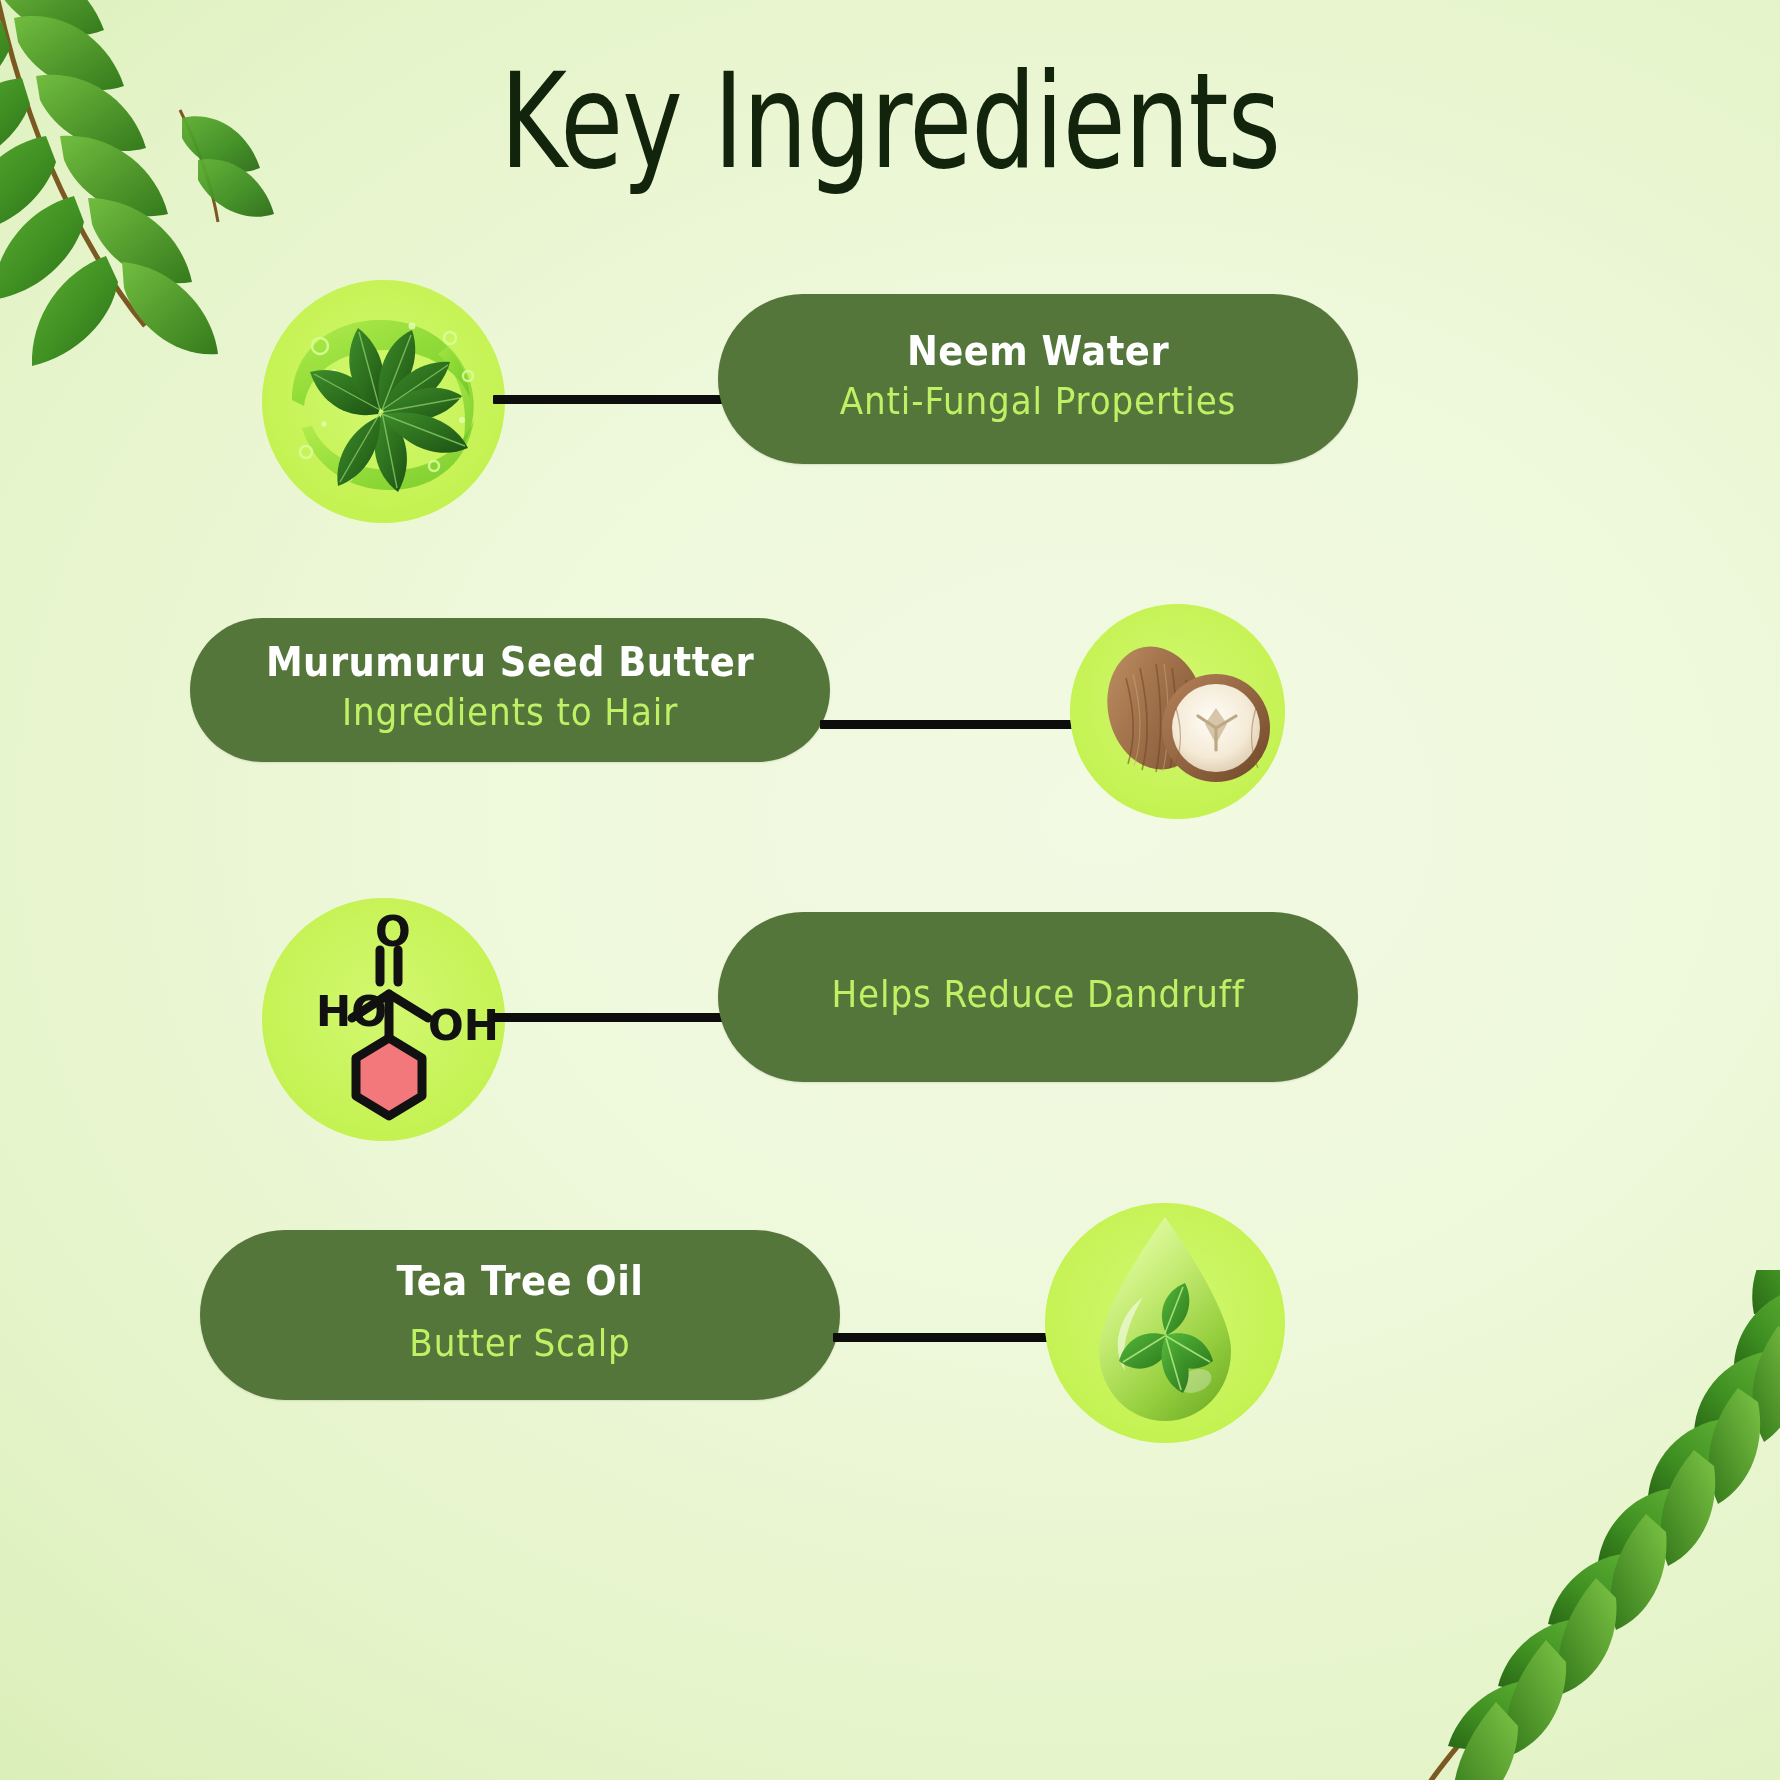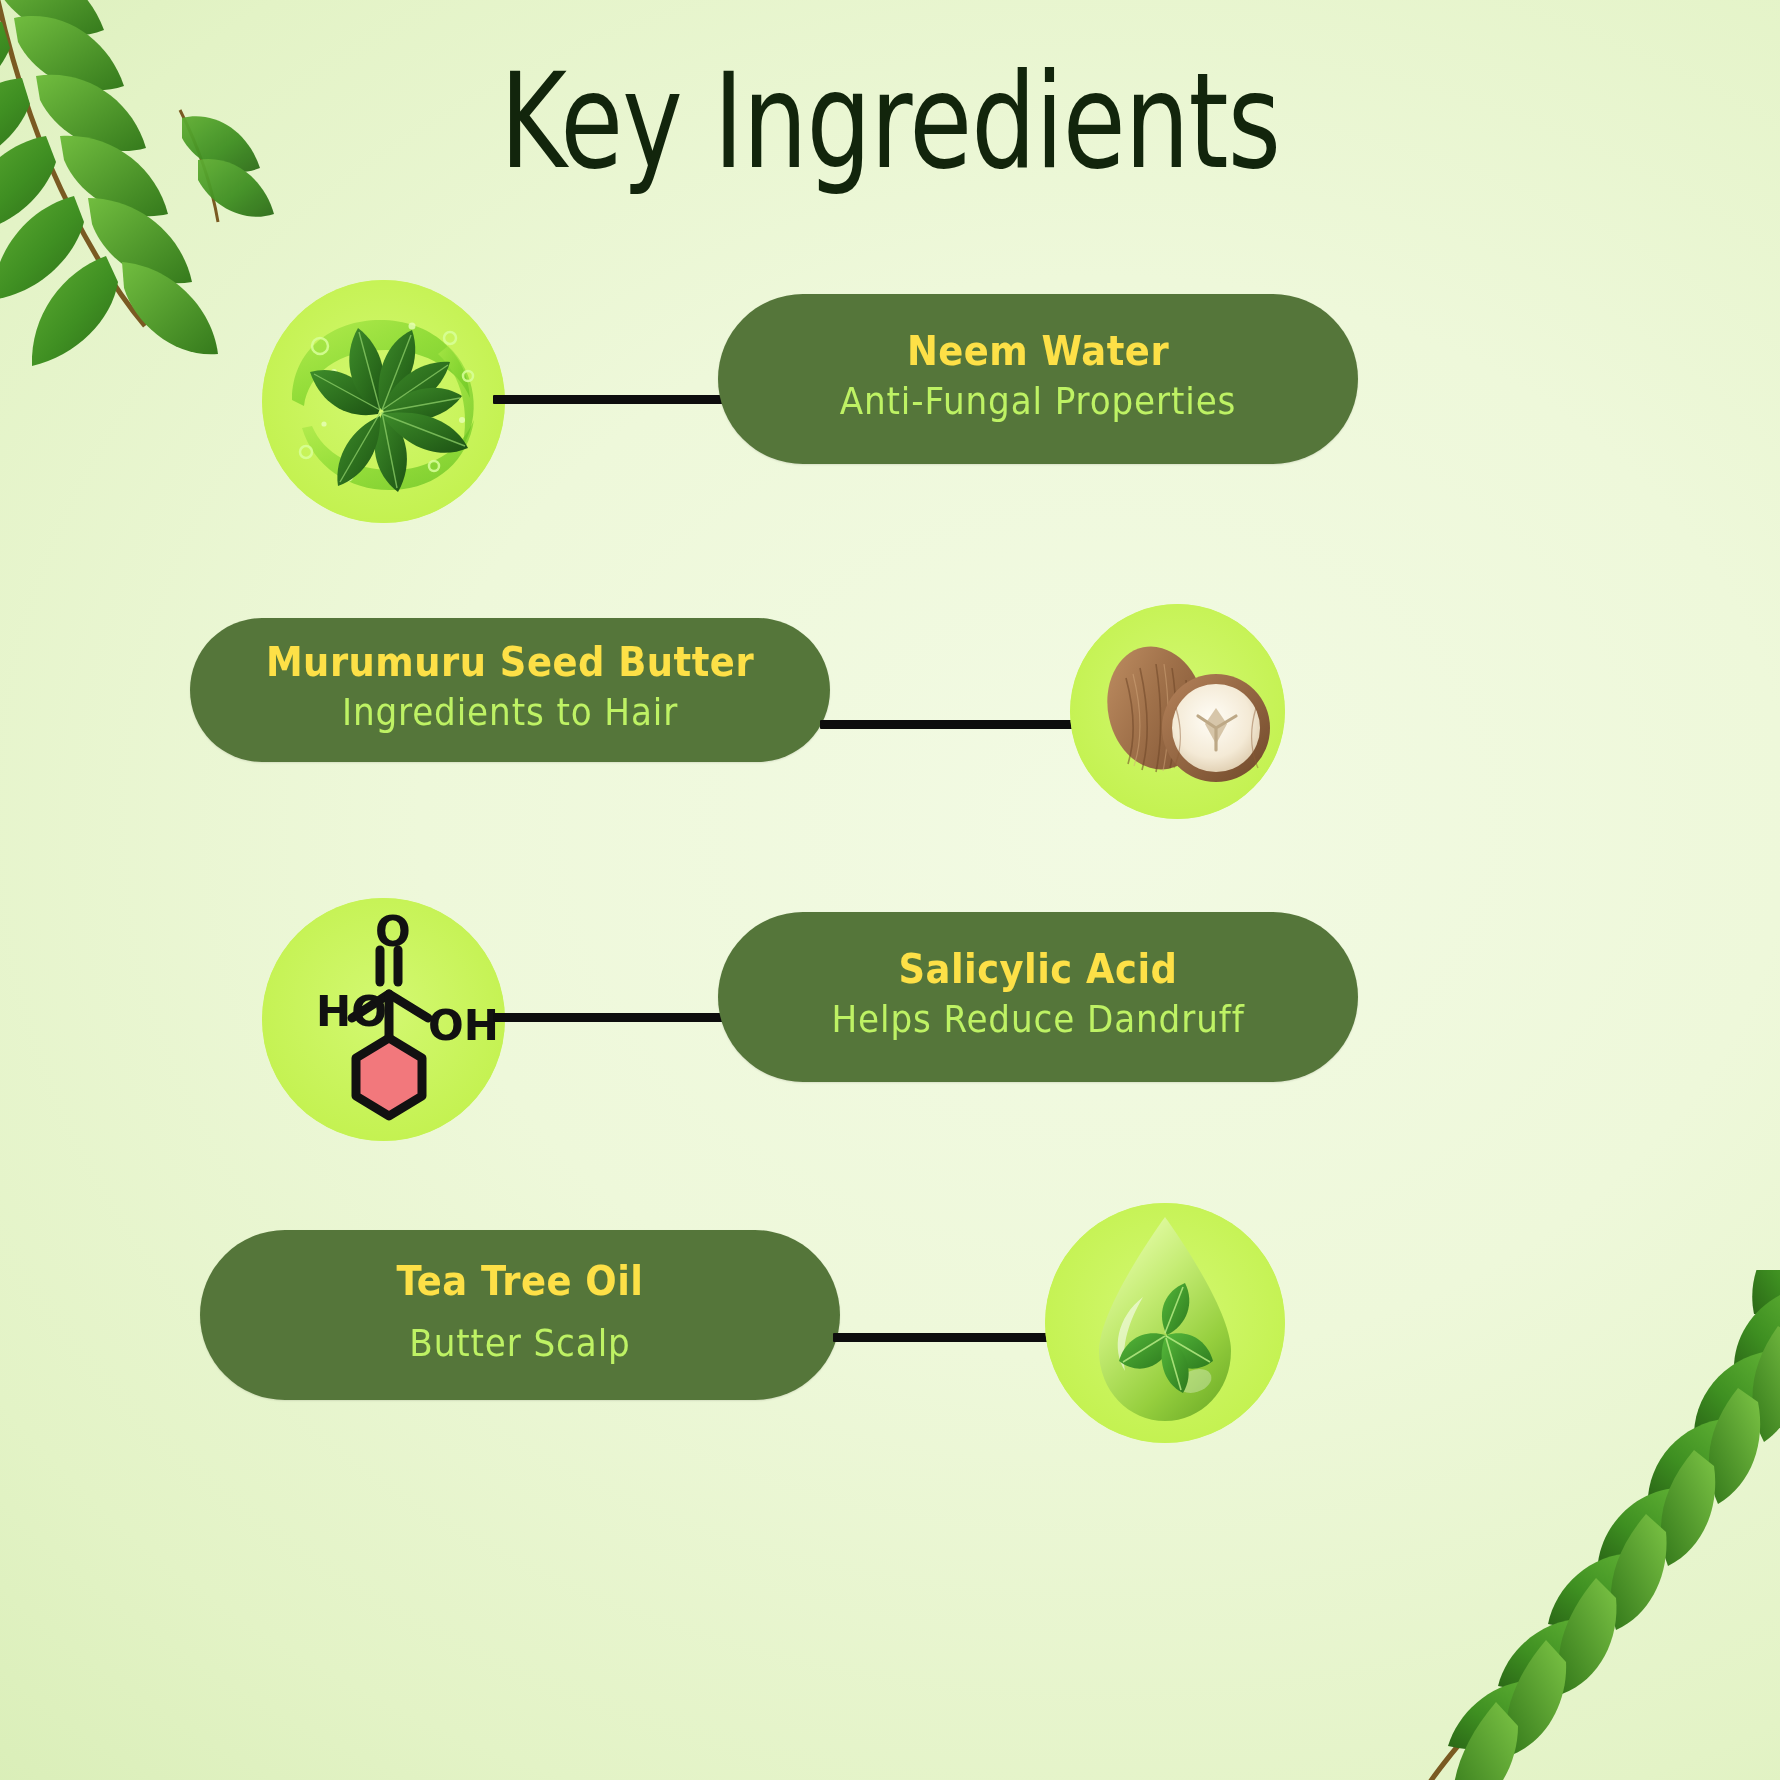--- a/index.html
+++ b/index.html
@@ -46,21 +46,21 @@
     position:absolute;
     background:#55763a;
     border-radius:100px;
     display:flex;flex-direction:column;
     align-items:center;justify-content:center;
     box-sizing:border-box;
     padding:6px 40px 12px 40px;
     box-shadow:0 1px 2px rgba(0,0,0,.10);
   }
   .pill .p-title{
-    color:#fde047;
+    color:#ffffff;
     font-family:"DejaVu Sans Condensed","Liberation Sans",sans-serif;
     font-weight:bold;
     font-size:41px;
     letter-spacing:.5px;
     line-height:1.22;
     white-space:nowrap;
   }
   .pill .p-sub{
     color:#bef264;
     font-family:"DejaVu Sans Condensed","Liberation Sans",sans-serif;
@@ -353,21 +353,20 @@
 
         <text x="54" y="128" font-family="DejaVu Sans, sans-serif" font-size="42" font-weight="bold" fill="#111111">HO</text>
         <text x="113" y="48" font-family="DejaVu Sans, sans-serif" font-size="42" font-weight="bold" fill="#111111">O</text>
         <text x="166" y="142" font-family="DejaVu Sans, sans-serif" font-size="42" font-weight="bold" fill="#111111">OH</text>
       </svg>
     </div>
 
     <div class="connector" id="k3"></div>
 
     <div class="pill" id="p3">
-      <div class="p-title">Salicylic Acid</div>
       <div class="p-sub">Helps Reduce Dandruff</div>
     </div>
   </div>
 
   <div class="row" id="row4">
 
     <div class="pill" id="p4">
       <div class="p-title">Tea Tree Oil</div>
       <div class="p-sub">Butter Scalp</div>
     </div>

